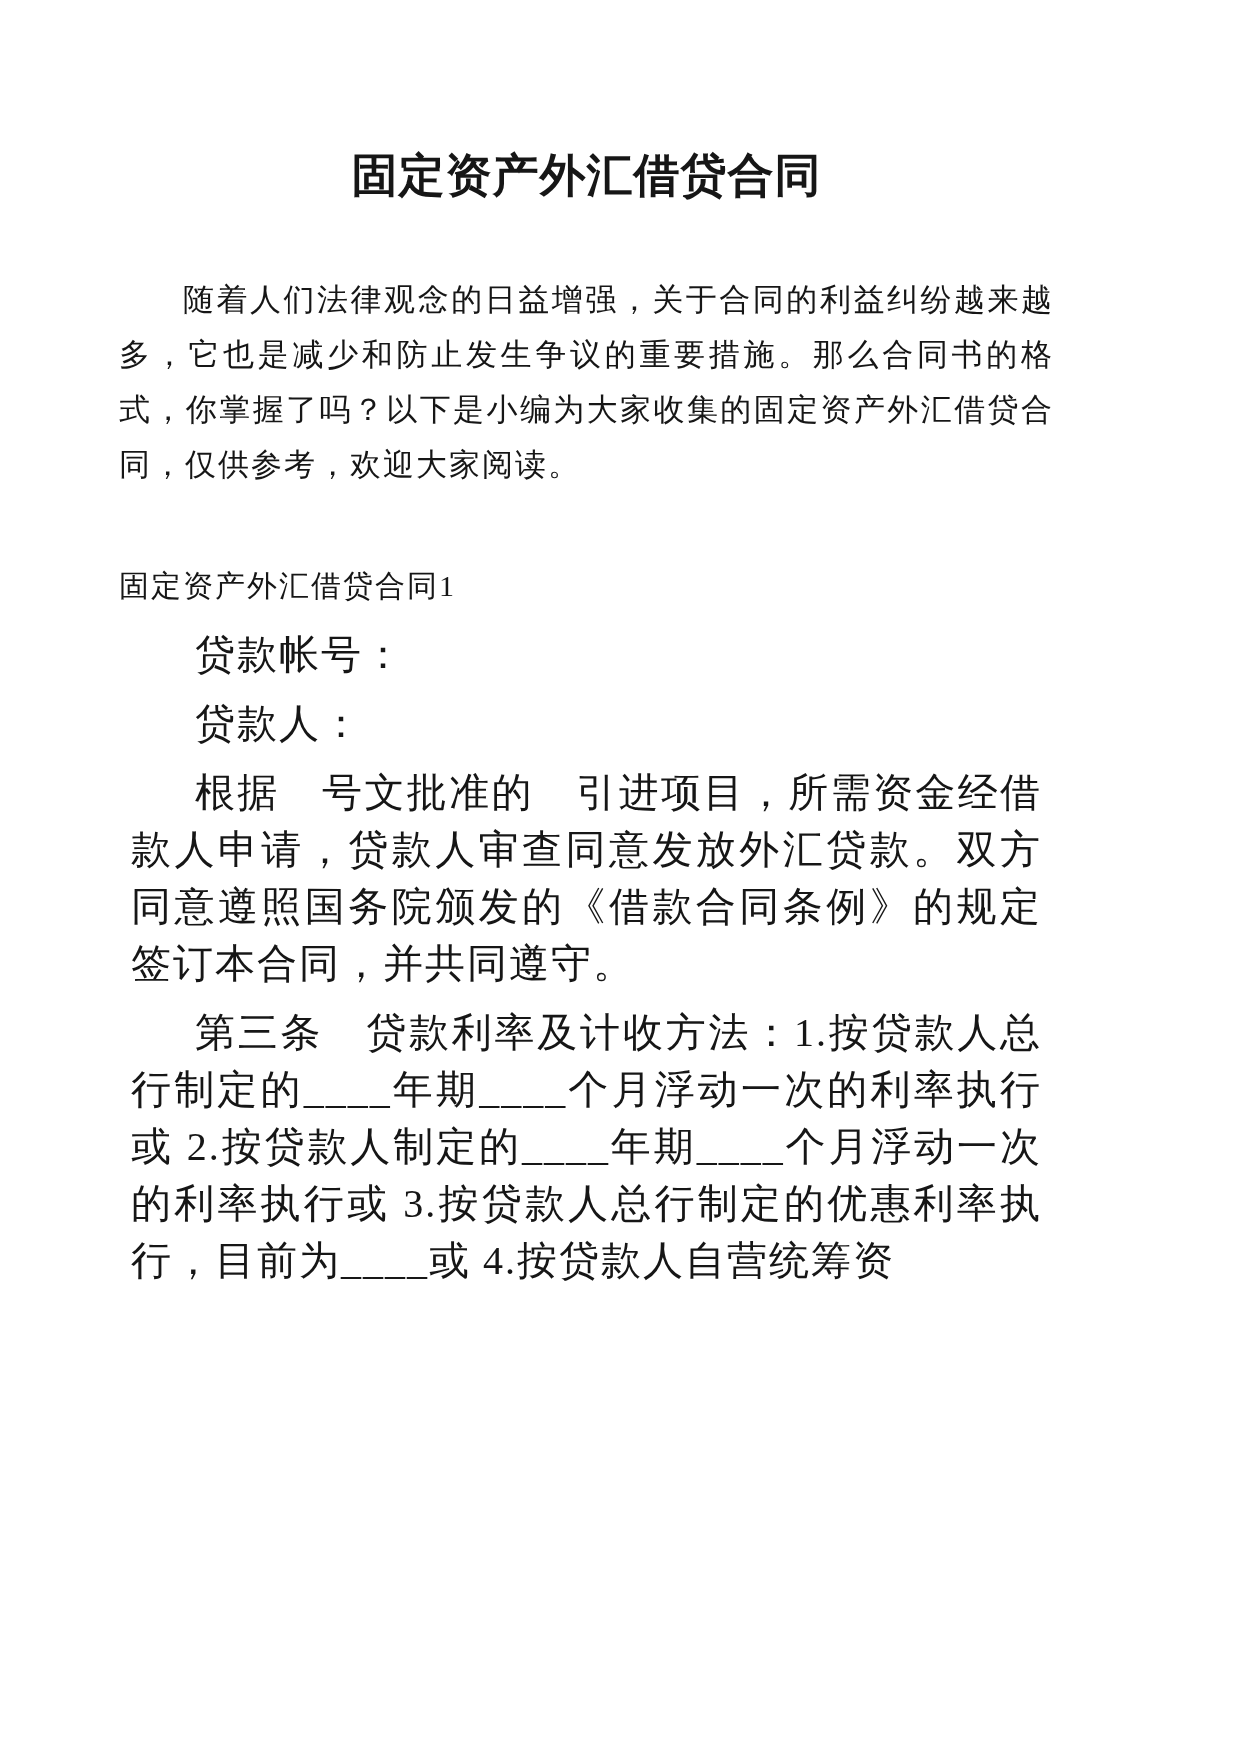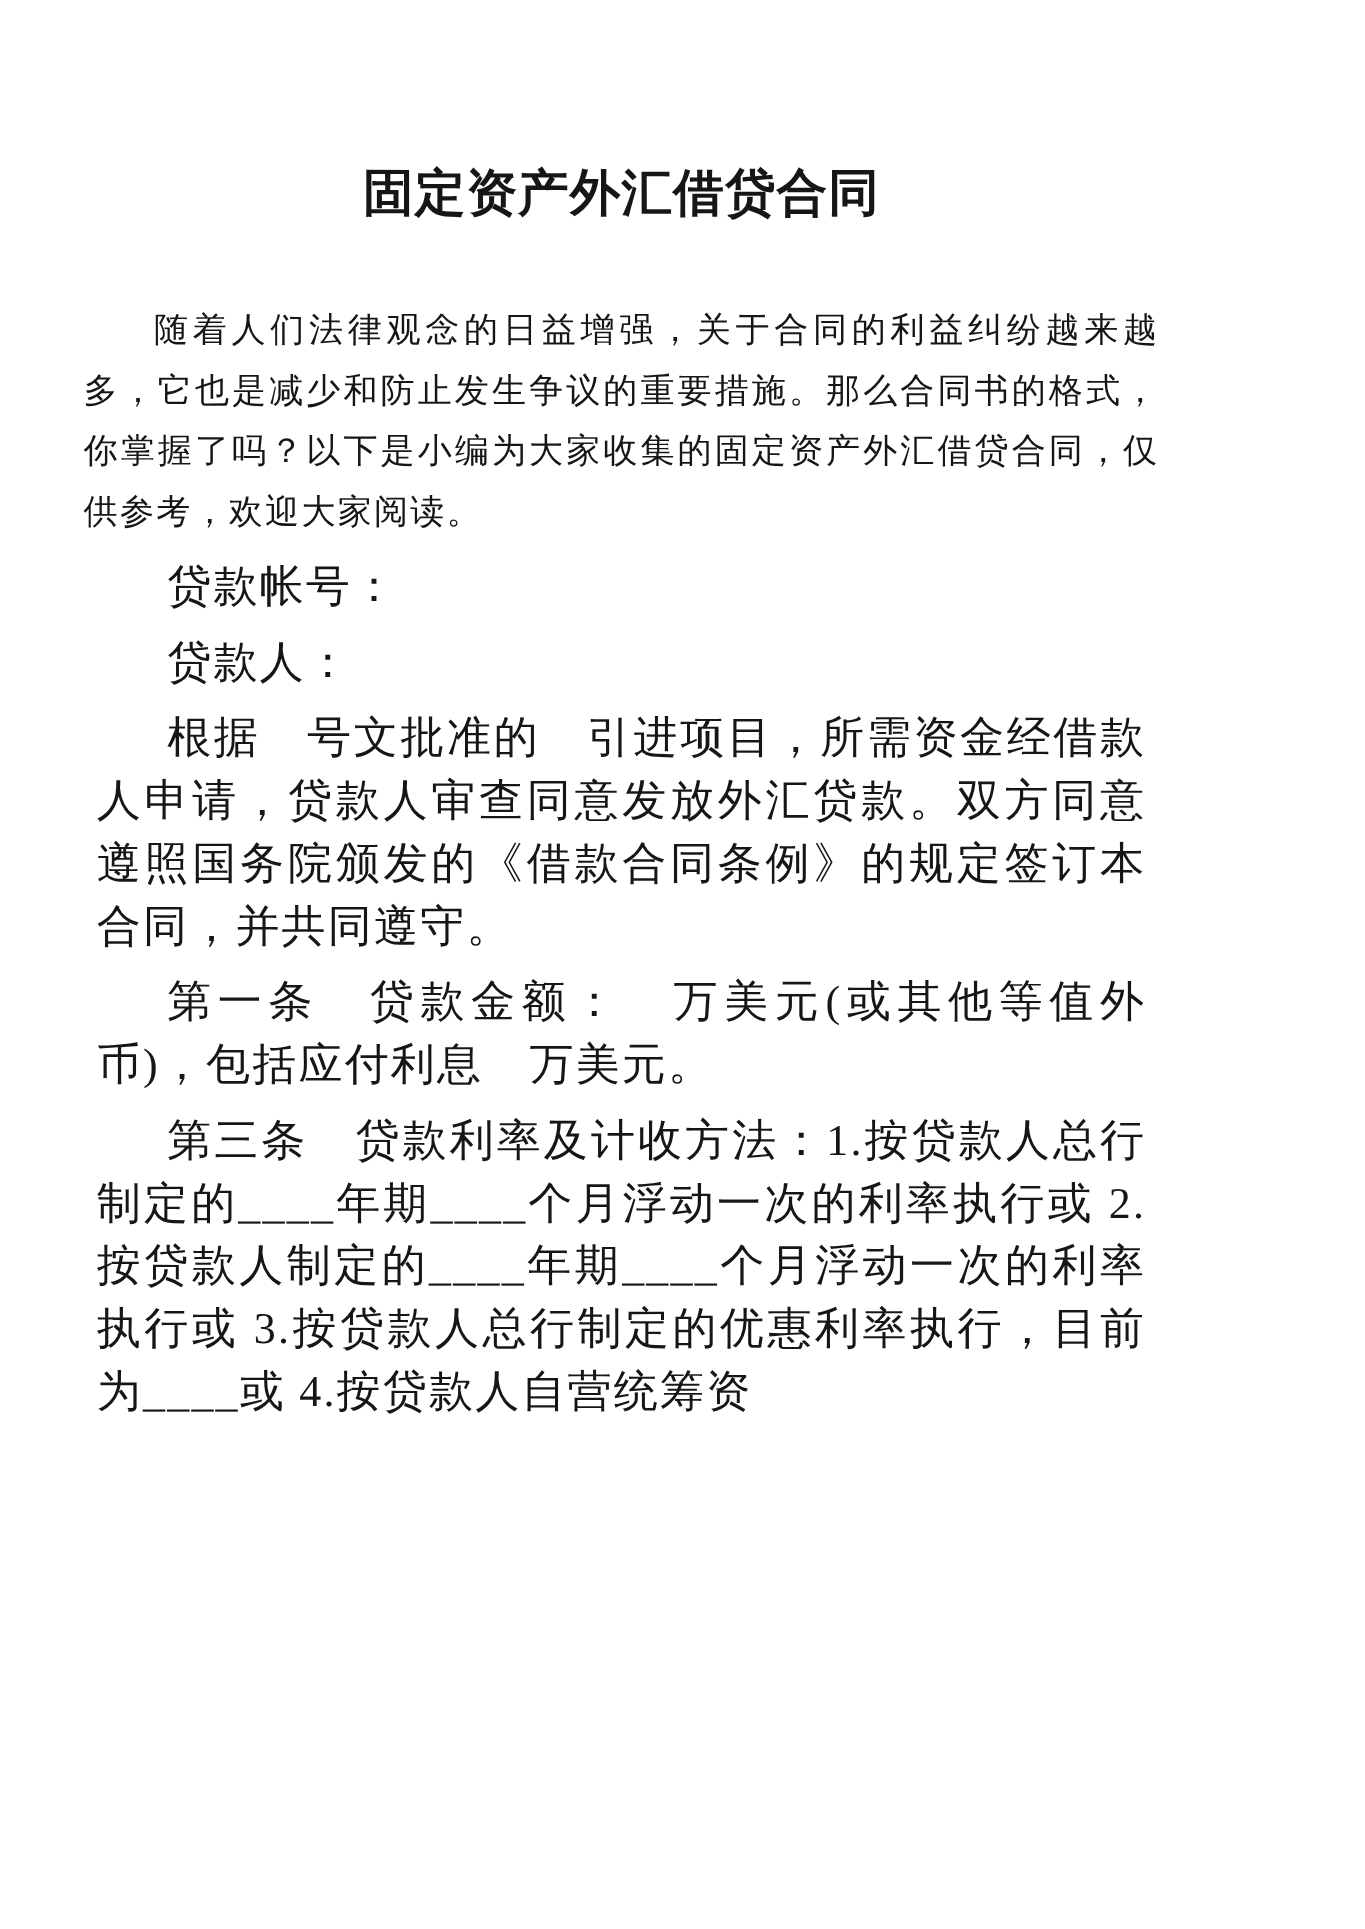--- a/index.html
+++ b/index.html
@@ -10,21 +10,21 @@
   body {
     width: 1241px;
     height: 1754px;
     font-family: "Liberation Serif", "DejaVu Serif", serif;
     color: #161616;
   }
   .page {
     box-sizing: border-box;
     width: 1241px;
     height: 1754px;
-    padding: 148px 187px 0 76px;
+    padding: 148px 187px 0 119px;
     background: #ffffff;
     overflow: hidden;
   }
   .doc-title {
     margin: 0;
     text-align: center;
     font-size: 46px;
     line-height: 56px;
     font-weight: 700;
     letter-spacing: 1px;
@@ -68,25 +68,25 @@
 </style>
 </head>
 <body>
 
 <div class="page">
   <h1 class="doc-title">固定资产外汇借贷合同</h1>
 
 
   <p class="intro">随着人们法律观念的日益增强，关于合同的利益纠纷越来越多，它也是减少和防止发生争议的重要措施。那么合同书的格式，你掌握了吗？以下是小编为大家收集的固定资产外汇借贷合同，仅供参考，欢迎大家阅读。</p>
 
+  <p class="section-heading">固定资产外汇借贷合同1</p>
 
   <p class="body-line">贷款帐号：</p>
 
 
   <p class="body-line">贷款人：</p>
 
   <p class="body-line gap-lg">根据　号文批准的　引进项目，所需资金经借款人申请，贷款人审查同意发放外汇贷款。双方同意遵照国务院颁发的《借款合同条例》的规定签订本合同，并共同遵守。</p>
 
-  <p class="body-line gap-sm">第一条　贷款金额：　万美元(或其他等值外币)，包括应付利息　万美元。</p>
 
 
   <p class="body-line gap-md">第三条　贷款利率及计收方法：1.按贷款人总行制定的____年期____个月浮动一次的利率执行或 2.按贷款人制定的____年期____个月浮动一次的利率执行或 3.按贷款人总行制定的优惠利率执行，目前为____或 4.按贷款人自营统筹资</p>
 </div>
 
 </body></html>

